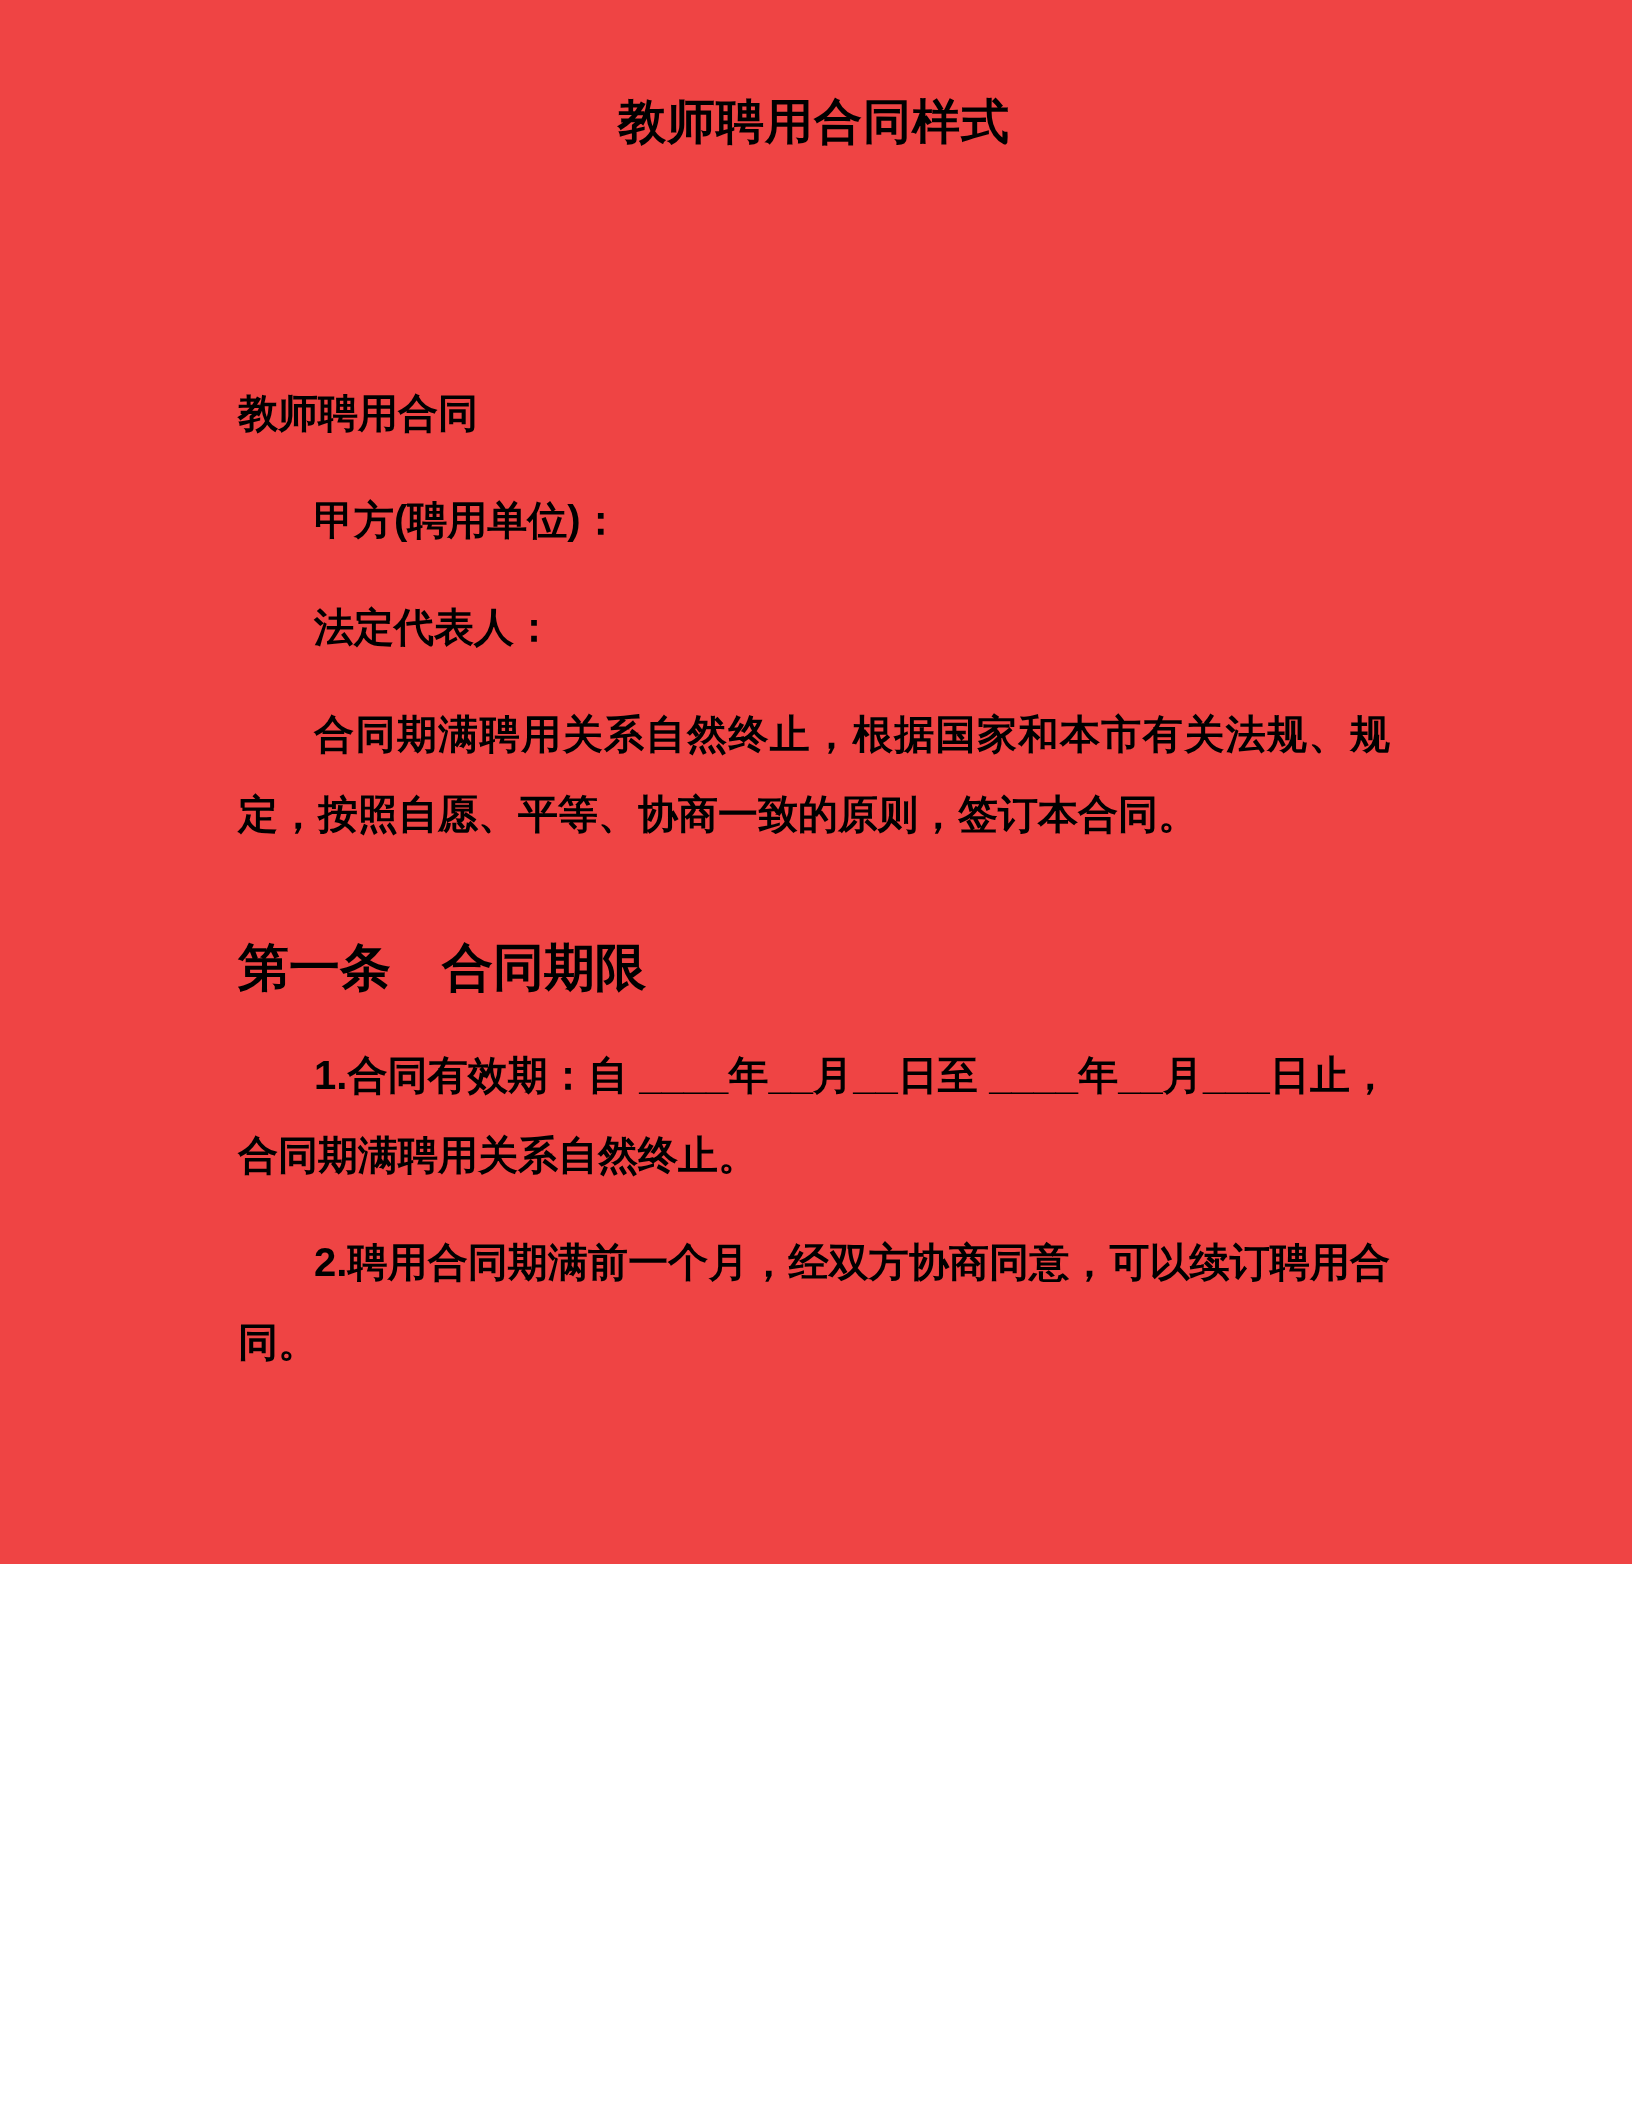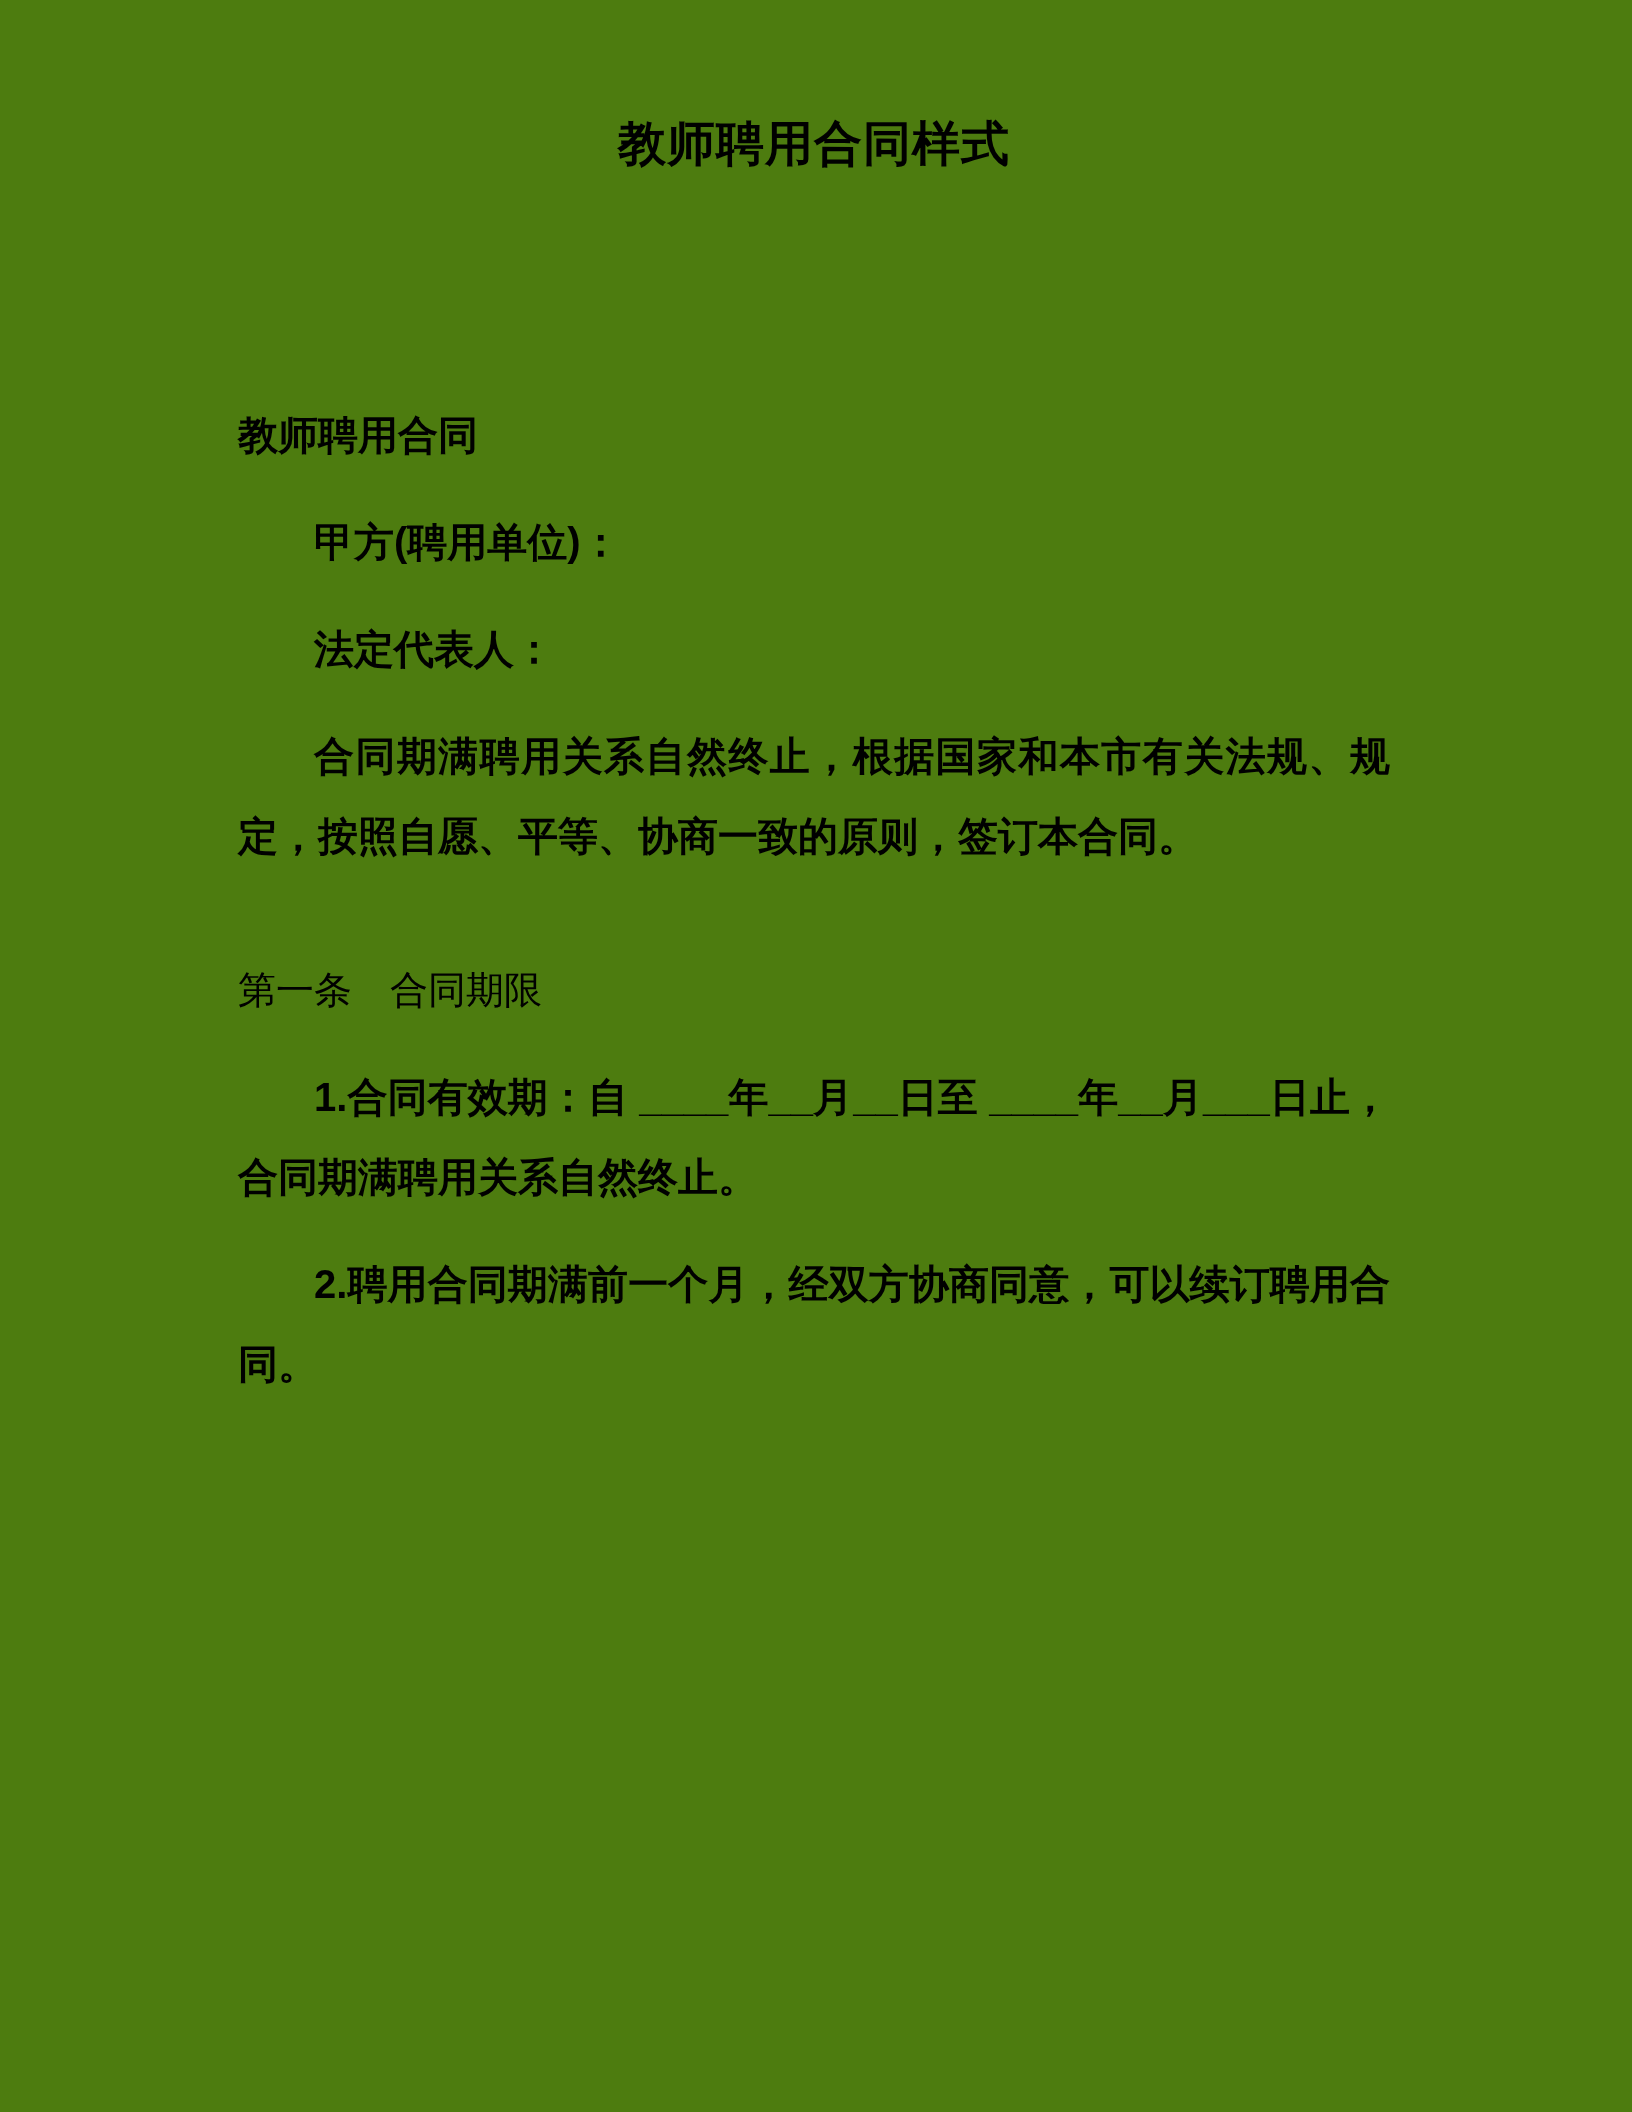--- a/index.html
+++ b/index.html
@@ -7,23 +7,23 @@
     background: #ffffff;
   }
   body {
     width: 1632px;
     height: 2112px;
     font-family: "Liberation Sans", "DejaVu Sans", sans-serif;
     color: #000000;
   }
   .page {
     width: 1632px;
-    height: 2112px;
-    background: #4d7c0f;
-    padding: 108px 242px 0 238px;
+    height: 1564px;
+    background: #ef4444;
+    padding: 86px 242px 0 238px;
     overflow: hidden;
   }
   .doc-title {
     font-size: 48px;
     font-weight: 700;
     line-height: 72px;
     text-align: center;
     margin: 0 0 215px 0;
     letter-spacing: 1px;
   }
@@ -31,22 +31,22 @@
     font-size: 40px;
     font-weight: 700;
     line-height: 80px;
     margin: 0 0 27px 0;
     text-align: justify;
     text-justify: inter-character;
   }
   .para.no-justify { text-align: left; }
   .indent { text-indent: 76px; }
   .article-heading {
-    font-size: 38px;
-    font-weight: 400;
+    font-size: 51px;
+    font-weight: 700;
     line-height: 80px;
     margin: 74px 0 27px 0;
     text-align: left;
   }
 </style>
 </head>
 <body>
 
 <div class="page">
 

